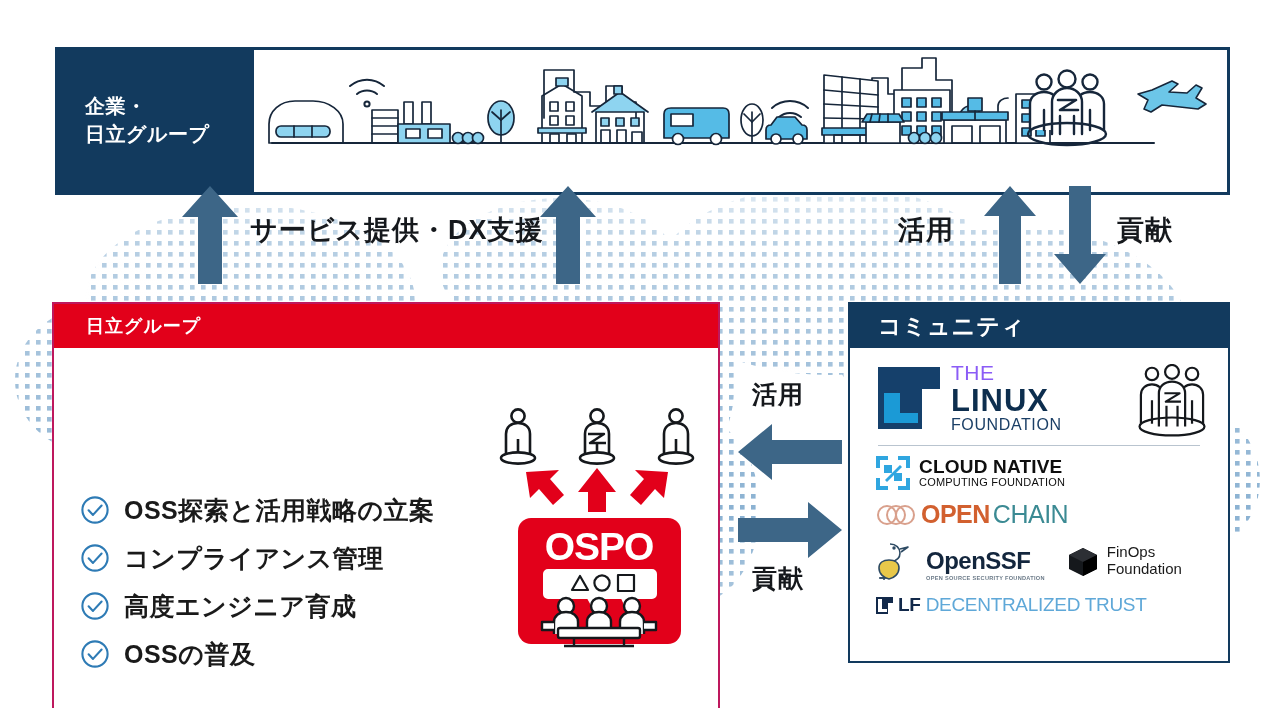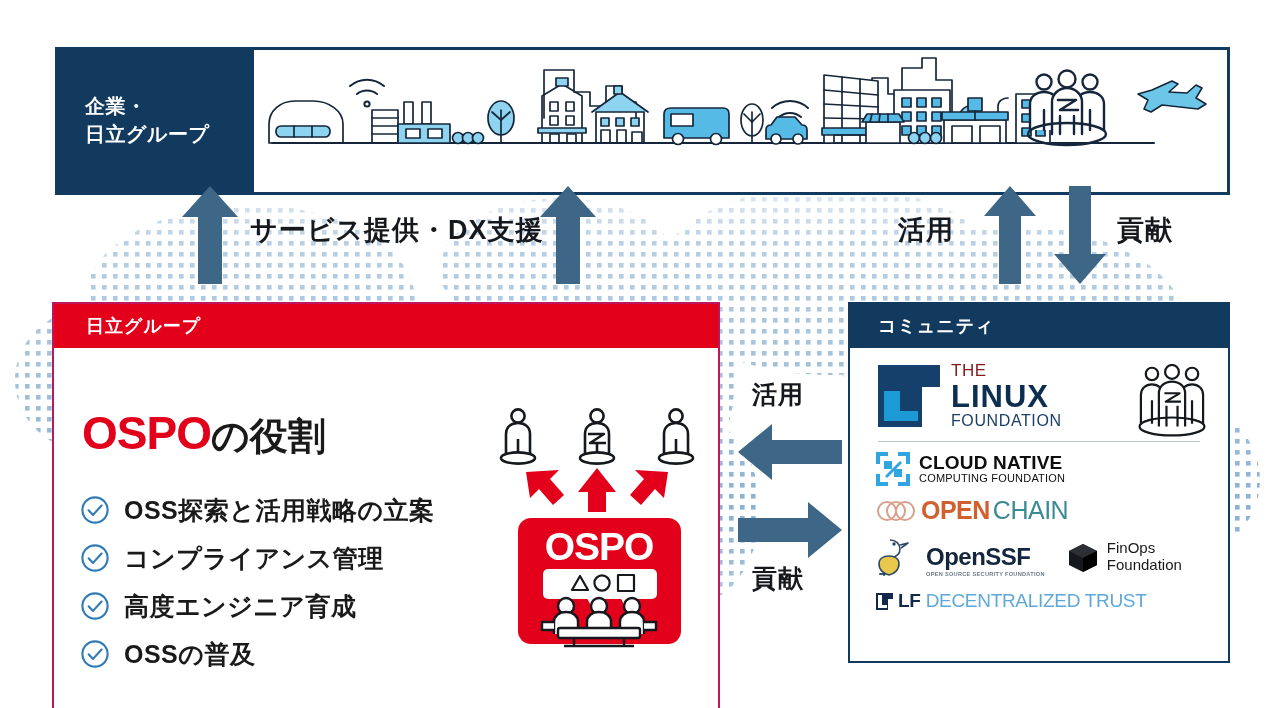--- a/index.html
+++ b/index.html
@@ -65,29 +65,29 @@
   .ospo-graphic { position: absolute; right: 12px; top: 58px; width: 210px; height: 248px; }
 
   
   .community {
     position: absolute; left: 848px; top: 302px; width: 382px; height: 361px;
     background: #ffffff; border: 2px solid #123a5e;
   }
   .community-head {
     height: 44px; background: #123a5e; color: #fff;
     display: flex; align-items: center; padding-left: 28px;
-    font-size: 18px; font-weight: 700; letter-spacing: 1px;
+    font-size: 23px; font-weight: 700; letter-spacing: 1px;
   }
   .community-body { position: relative; height: 313px; background: rgba(255,255,255,.78); }
   .lf-row {
     display: flex; align-items: center; padding: 14px 16px 6px 28px; gap: 14px;
   }
   .lf-logo { display: flex; align-items: center; gap: 11px; }
   .lf-text { line-height: 1; }
-  .lf-the { font-size: 17px; color: #7f1d1d; letter-spacing: .5px; font-weight: 400; }
+  .lf-the { font-size: 21px; color: #8b5cf6; letter-spacing: .5px; font-weight: 400; }
   .lf-linux { font-size: 31px; color: #0d2e4e; font-weight: 700; letter-spacing: 1px; margin: 2px 0 1px; }
   .lf-found { font-size: 16px; color: #1b3f66; letter-spacing: .6px; font-weight: 400; }
   .divider { height: 1px; background: #b9c4cf; margin: 6px 28px 0; }
   .logo-block { padding: 10px 20px 0 26px; }
   .cncf { display: flex; align-items: center; gap: 9px; }
   .cncf-text { line-height: 1.05; }
   .cncf-1 { font-size: 19px; font-weight: 700; color: #0e0e0e; letter-spacing: .2px; }
   .cncf-2 { font-size: 11px; font-weight: 400; color: #0e0e0e; letter-spacing: .2px; }
   .openchain { display: flex; align-items: center; gap: 3px; margin-top: 10px; }
   .oc-open { font-size: 25px; font-weight: 700; color: #d2602f; letter-spacing: -.5px; }
@@ -365,23 +365,20 @@
   <svg class="arrow" style="left:738px; top:502px;" width="104" height="56" viewBox="0 0 104 56" xmlns="http://www.w3.org/2000/svg">
     <path d="M104 28 L70 0 V16 H0 V40 H70 V56 Z" fill="#3d6687"></path>
   </svg>
   <div class="lbl lbl-sm" style="left:752px; top:562px;">貢献</div>
 
   <div class="hitachi">
     <div class="hitachi-head">
       <span>日立グループ</span>
     </div>
     <div class="hitachi-body">
-      <div class="ospo-title">
-        <span class="red">OSPO</span><span class="blk">の役割</span>
-      </div>
 
       <div class="checklist">
         <div class="check-row">
           <svg class="check-ico" viewBox="0 0 30 30" xmlns="http://www.w3.org/2000/svg">
             <circle cx="15" cy="15" r="12.6" fill="none" stroke="#2e7bb5" stroke-width="2.1"></circle>
             <path d="M8.6 15.3 l4.4 4.6 l8.6 -9.4" fill="none" stroke="#2e7bb5" stroke-width="2.1" stroke-linecap="round" stroke-linejoin="round"></path>
           </svg>
           <span class="check-txt">OSS探索と活用戦略の立案</span>
         </div>
         <div class="check-row">

